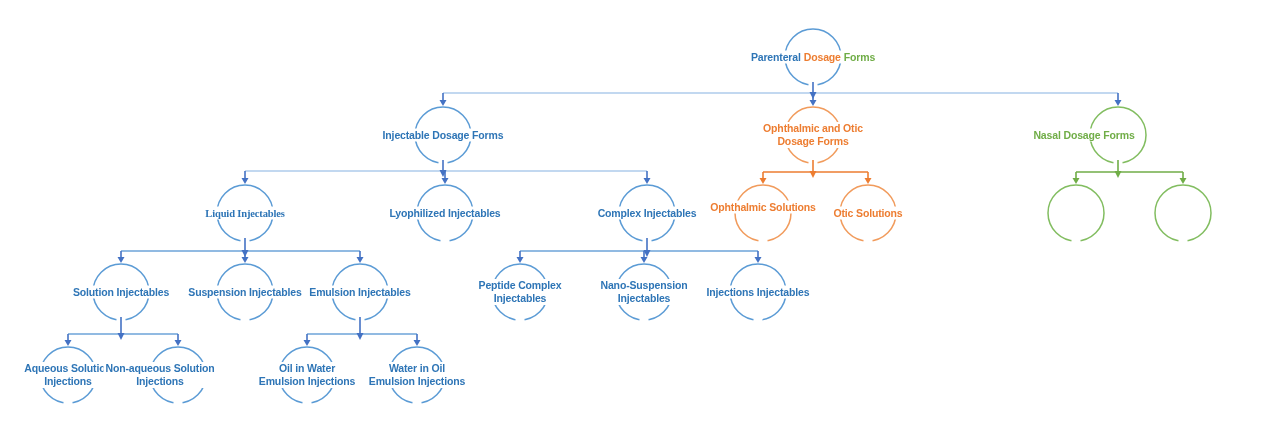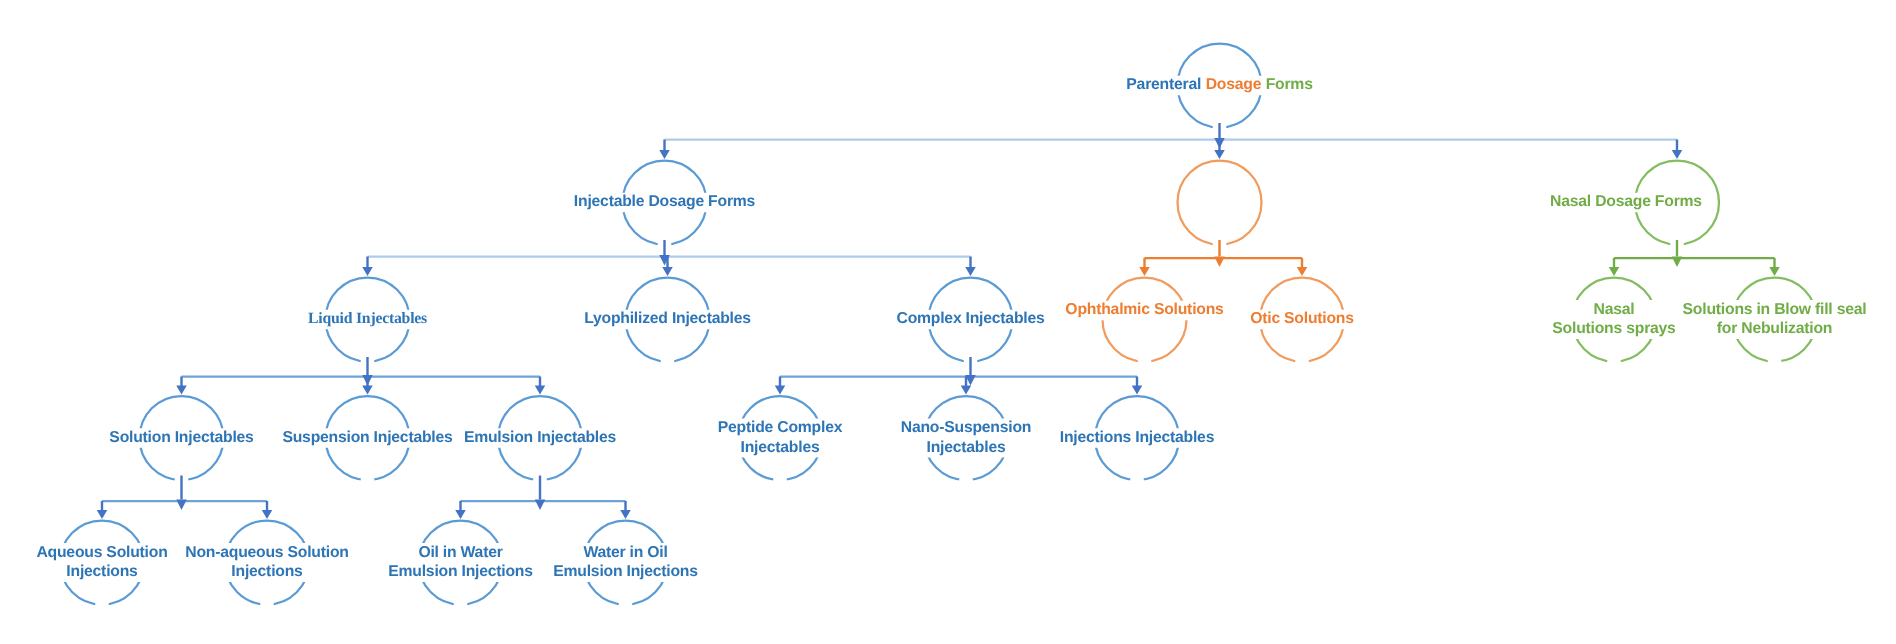--- a/index.html
+++ b/index.html
@@ -137,45 +137,41 @@
       <line x1="417" y1="334" x2="417" y2="342" stroke="#4472C4" stroke-width="1.6"></line>
       <polygon points="413.5,340 420.5,340 417,346" fill="#4472C4"></polygon>
     </svg>
   <div id="nodes">
       <div class="node-label" style="left: 813px; top: 57px;">
         <div><span style="color: rgb(46, 117, 182); display: inline-block; margin-right: 3px;">Parenteral</span><span style="color: rgb(237, 125, 49); display: inline-block; margin-right: 3px;">Dosage</span><span style="color: rgb(112, 173, 71); display: inline-block;">Forms</span></div>
       </div>
       <div class="node-label" style="left: 443px; top: 135px; color: rgb(46, 117, 182);">
         <div>Injectable Dosage Forms</div>
       </div>
+      <div class="node-label" style="left: 813px; top: 135px; color: rgb(237, 125, 49);">
+        <div>Ophthalmic and Otic</div>
+        <div>Dosage Forms</div>
+      </div>
       <div class="node-label" style="left: 1084px; top: 135px; color: rgb(112, 173, 71);">
         <div>Nasal Dosage Forms</div>
       </div>
       <div class="node-label" style="left: 245px; top: 213px; color: rgb(46, 117, 182); font-family: Liberation Serif, serif;">
         <div>Liquid Injectables</div>
       </div>
       <div class="node-label" style="left: 445px; top: 213px; color: rgb(46, 117, 182);">
         <div>Lyophilized Injectables</div>
       </div>
       <div class="node-label" style="left: 647px; top: 213px; color: rgb(46, 117, 182);">
         <div>Complex Injectables</div>
       </div>
       <div class="node-label" style="left: 763px; top: 207px; color: rgb(237, 125, 49);">
         <div>Ophthalmic Solutions</div>
       </div>
       <div class="node-label" style="left: 868px; top: 213px; color: rgb(237, 125, 49); text-align: center;">
         <div>Otic Solutions</div>
-      </div>
-      <div class="node-label" style="left: 1076px; top: 213px; color: rgb(112, 173, 71);">
-        <div>Nasal</div>
-        <div>Solutions sprays</div>
-      </div>
-      <div class="node-label" style="left: 1183px; top: 213px; color: rgb(112, 173, 71);">
-        <div>Solutions in Blow fill seal</div>
-        <div>for Nebulization</div>
       </div>
       <div class="node-label" style="left: 121px; top: 292px; color: rgb(46, 117, 182);">
         <div>Solution Injectables</div>
       </div>
       <div class="node-label" style="left: 245px; top: 292px; color: rgb(46, 117, 182);">
         <div>Suspension Injectables</div>
       </div>
       <div class="node-label" style="left: 360px; top: 292px; color: rgb(46, 117, 182);">
         <div>Emulsion Injectables</div>
       </div>
@@ -187,21 +183,21 @@
         <div>Nano-Suspension</div>
         <div>Injectables</div>
       </div>
       <div class="node-label" style="left: 758px; top: 292px; color: rgb(46, 117, 182);">
         <div>Injections Injectables</div>
       </div>
       <div class="node-label" style="left: 68px; top: 375px; color: rgb(46, 117, 182);">
         <div>Aqueous Solution</div>
         <div>Injections</div>
       </div>
-      <div class="node-label" style="left: 178px; top: 375px; color: rgb(46, 117, 182);">
+      <div class="node-label" style="left: 160px; top: 375px; color: rgb(46, 117, 182);">
         <div>Non-aqueous Solution</div>
         <div>Injections</div>
       </div>
       <div class="node-label" style="left: 307px; top: 375px; color: rgb(46, 117, 182);">
         <div>Oil in Water</div>
         <div>Emulsion Injections</div>
       </div>
       <div class="node-label" style="left: 417px; top: 375px; color: rgb(46, 117, 182);">
         <div>Water in Oil</div>
         <div>Emulsion Injections</div>

